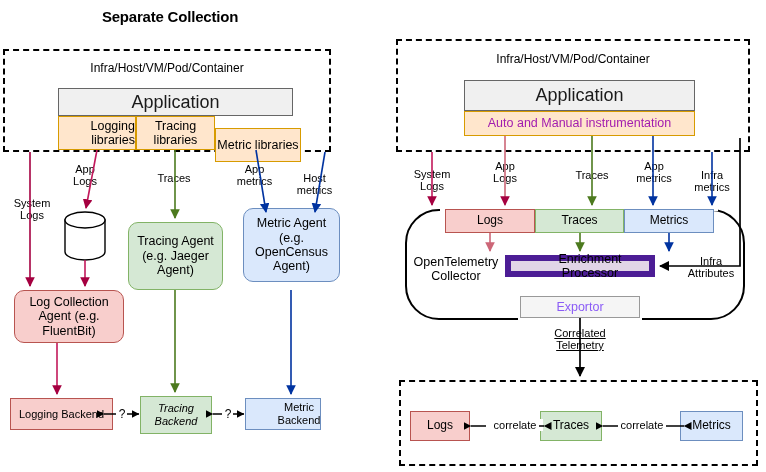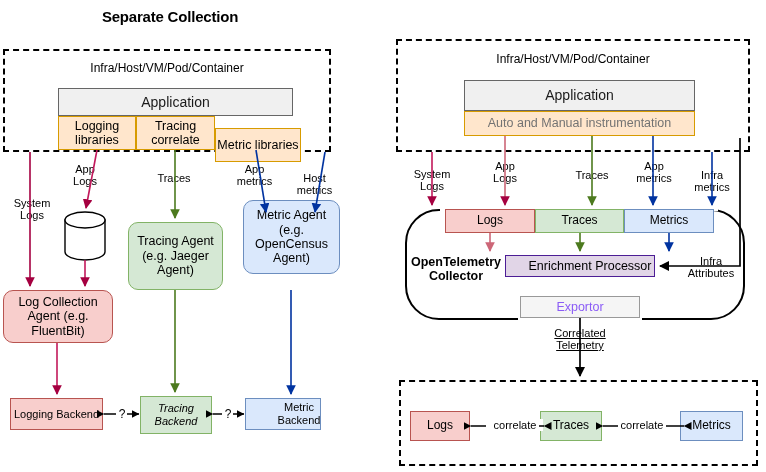--- a/index.html
+++ b/index.html
@@ -45,34 +45,34 @@
     font-size: 11px;
     text-align: center;
     line-height: 1.12;
     color: #000;
     white-space: pre-line;
   }
 
   .app-box {
     background: #f0f0f0;
     border: 1px solid #666666;
-    font-size: 14px;
+    font-size: 18px;
     color: #1a1a1a;
   }
   .lib-box {
     background: #ffe6cc;
     border: 1px solid #d79b00;
     font-size: 12.5px;
     color: #000;
   }
   .instr-box {
     background: #ffe6cc;
     border: 1px solid #d79b00;
     font-size: 12.5px;
-    color: #737373;
+    color: #a21caf;
   }
 
   .agent-green {
     background: #d5e8d4;
     border: 1px solid #82b366;
     border-radius: 10px;
     font-size: 12.5px;
   }
   .agent-blue {
     background: #dae8fc;
@@ -101,21 +101,21 @@
     background: #dae8fc;
     border: 1px solid #6c8ebf;
     font-size: 11px;
   }
   .pipe-red { background:#f8cecc; border:1px solid #b85450; font-size:12px; }
   .pipe-green { background:#d5e8d4; border:1px solid #82b366; font-size:12px; }
   .pipe-blue { background:#dae8fc; border:1px solid #6c8ebf; font-size:12px; }
 
   .enrich {
     background: #e1d5e7;
-    border: 1px solid #4c1d95;
+    border: 6px solid #4c1d95;
     font-size: 12.5px;
     padding-left: 20px;
   }
   .exportor {
     background: #f5f5f5;
     border: 1px solid #999999;
     font-size: 12.5px;
     color: #8b5cf6;
   }
   .collector-shell {
@@ -144,42 +144,42 @@
 <div id="canvas">
 
   <div class="abs title" style="left:0;top:8px;width:340px;">Separate Collection</div>
 
   <div class="abs dashbox" style="left:3px;top:49px;width:328px;height:103px;"></div>
 
   <div class="abs lbl" style="left:3px;top:62px;width:328px;font-size:12px;">Infra/Host/VM/Pod/Container</div>
 
   <div class="abs app-box boxtext" style="left:58px;top:88px;width:235px;height:28px;">Application</div>
 
-  <div class="abs lib-box boxtext" style="left:58px;top:116px;width:78px;height:34px;">Logging libraries</div>
-  <div class="abs lib-box boxtext" style="left:136px;top:116px;width:79px;height:34px;">Tracing correlate</div>
+  <div class="abs lib-box boxtext" style="left:58px;top:116px;width:78px;height:34px;text-align:right;">Logging libraries</div>
+  <div class="abs lib-box boxtext" style="left:136px;top:116px;width:79px;height:34px;">Tracing libraries</div>
   <div class="abs lib-box boxtext" style="left:215px;top:128px;width:86px;height:34px;">Metric libraries</div>
 
   <div class="abs lbl" style="left:2px;top:197px;width:60px;">System
 Logs</div>
   <div class="abs lbl" style="left:60px;top:163px;width:50px;">App
 Logs</div>
   <div class="abs lbl" style="left:148px;top:172px;width:52px;">Traces</div>
   <div class="abs lbl" style="left:227px;top:163px;width:55px;">App
 metrics</div>
   <div class="abs lbl" style="left:287px;top:172px;width:55px;">Host
 metrics</div>
 
   <div class="abs lbl" style="left:64px;top:226px;width:44px;font-size:11px;">File
 Logs</div>
 
-  <div class="abs agent-red boxtext" style="left:3px;top:290px;width:110px;height:53px;padding:0 4px;">Log Collection Agent (e.g. FluentBit)</div>
+  <div class="abs agent-red boxtext" style="left:14px;top:290px;width:110px;height:53px;padding:0 4px;">Log Collection Agent (e.g. FluentBit)</div>
   <div class="abs agent-green boxtext" style="left:128px;top:222px;width:95px;height:68px;padding:0 4px;">Tracing Agent (e.g. Jaeger Agent)</div>
-  <div class="abs agent-blue boxtext" style="left:243px;top:200px;width:97px;height:74px;padding:0 22px;">Metric Agent (e.g. OpenCensus Agent)</div>
-
-  <div class="abs be-red boxtext" style="left:10px;top:398px;width:93px;height:32px;">Logging Backend</div>
+  <div class="abs agent-blue boxtext" style="left:243px;top:208px;width:97px;height:74px;padding:0 22px;">Metric Agent (e.g. OpenCensus Agent)</div>
+
+  <div class="abs be-red boxtext" style="left:10px;top:398px;width:103px;height:32px;">Logging Backend</div>
   <div class="abs be-green boxtext" style="left:140px;top:396px;width:72px;height:38px;font-style:italic;">Tracing Backend</div>
   <div class="abs be-blue boxtext" style="left:245px;top:398px;width:76px;height:32px;padding-left:32px;">Metric Backend</div>
 
   <div class="abs qmark" style="left:117px;top:407px;width:10px;text-align:center;">?</div>
   <div class="abs qmark" style="left:223px;top:407px;width:10px;text-align:center;">?</div>
 
 
   <div class="abs dashbox" style="left:396px;top:39px;width:354px;height:113px;"></div>
 
   <div class="abs lbl" style="left:396px;top:53px;width:354px;font-size:12px;">Infra/Host/VM/Pod/Container</div>
@@ -195,21 +195,21 @@
   <div class="abs lbl" style="left:627px;top:160px;width:54px;">App
 metrics</div>
   <div class="abs lbl" style="left:686px;top:169px;width:52px;">Infra
 metrics</div>
 
   <div class="abs collector-shell" style="left:405px;top:209px;width:340px;height:111px;"></div>
 
   <div class="abs" style="left:440px;top:205px;width:278px;height:6px;background:#ffffff;"></div>
   <div class="abs" style="left:518px;top:316px;width:124px;height:6px;background:#ffffff;"></div>
 
-  <div class="abs collector-caption" style="left:410px;top:255px;width:92px;font-weight:bold;">OpenTelemetry
+  <div class="abs collector-caption" style="left:410px;top:255px;width:92px;">OpenTelemetry
 Collector</div>
 
   <div class="abs pipe-red boxtext" style="left:445px;top:209px;width:90px;height:24px;">Logs</div>
   <div class="abs pipe-green boxtext" style="left:535px;top:209px;width:89px;height:24px;">Traces</div>
   <div class="abs pipe-blue boxtext" style="left:624px;top:209px;width:90px;height:24px;">Metrics</div>
 
   <div class="abs enrich boxtext" style="left:505px;top:255px;width:150px;height:22px;">Enrichment Processor</div>
 
   <div class="abs lbl" style="left:678px;top:255px;width:66px;">Infra
 Attributes</div>

